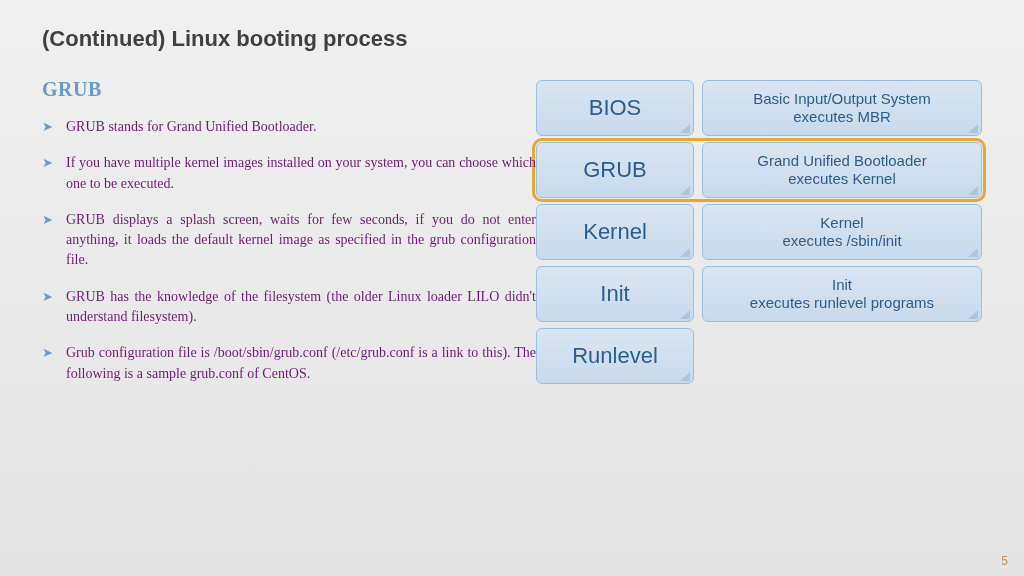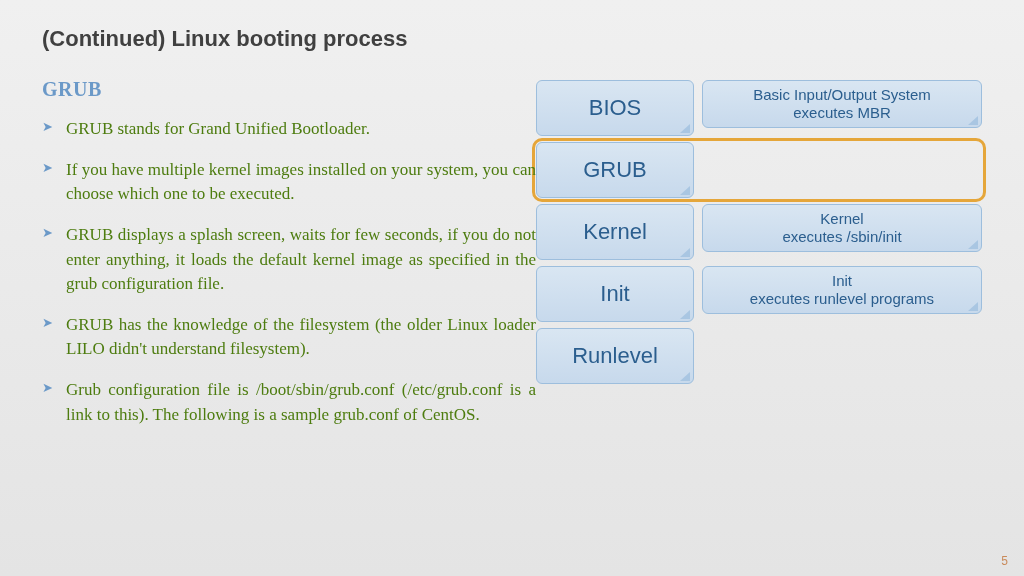--- a/index.html
+++ b/index.html
@@ -25,25 +25,25 @@
     font-weight: 700;
     font-size: 20px;
     color: #6b99c8;
     margin-bottom: 16px;
     letter-spacing: 0.5px;
   }
   .bullets { list-style: none; }
   .bullets li {
     position: relative;
     padding-left: 24px;
-    font-size: 17px;
+    font-size: 14px;
     line-height: 1.45;
     text-align: justify;
     margin-bottom: 16px;
-    color: #4d7c0f;
+    color: #701a75;
   }
   .bullets li::before {
     content: "➤";
     position: absolute;
     left: 0;
     top: 1px;
     color: #6b99c8;
     font-size: 13px;
   }
   .right {
@@ -79,21 +79,21 @@
     border-bottom: 9px solid #a9c6e2;
   }
   .box-left {
     width: 158px;
     height: 56px;
     font-size: 22px;
     font-weight: 400;
   }
   .box-right {
     flex: 1;
-    height: 48px;
+    height: 56px;
     font-size: 15px;
     font-weight: 400;
     padding: 2px 6px;
   }
   .highlight {
     outline: 3px solid #e5a63a;
     outline-offset: 1px;
     border-radius: 6px;
   }
   .page-num {
@@ -126,20 +126,21 @@
     </div>
 
     <div class="right">
 
     <div class="stage-row">
           <div class="box box-left">BIOS</div>
           <div class="box box-right">Basic Input/Output System<br>executes MBR</div>
         </div>
         <div class="stage-row highlight">
           <div class="box box-left">GRUB</div>
+          <div class="box box-right">Grand Unified Bootloader<br>executes Kernel</div>
         </div>
         <div class="stage-row">
           <div class="box box-left">Kernel</div>
           <div class="box box-right">Kernel<br>executes /sbin/init</div>
         </div>
         <div class="stage-row">
           <div class="box box-left">Init</div>
           <div class="box box-right">Init<br>executes runlevel programs</div>
         </div>
         <div class="stage-row">

